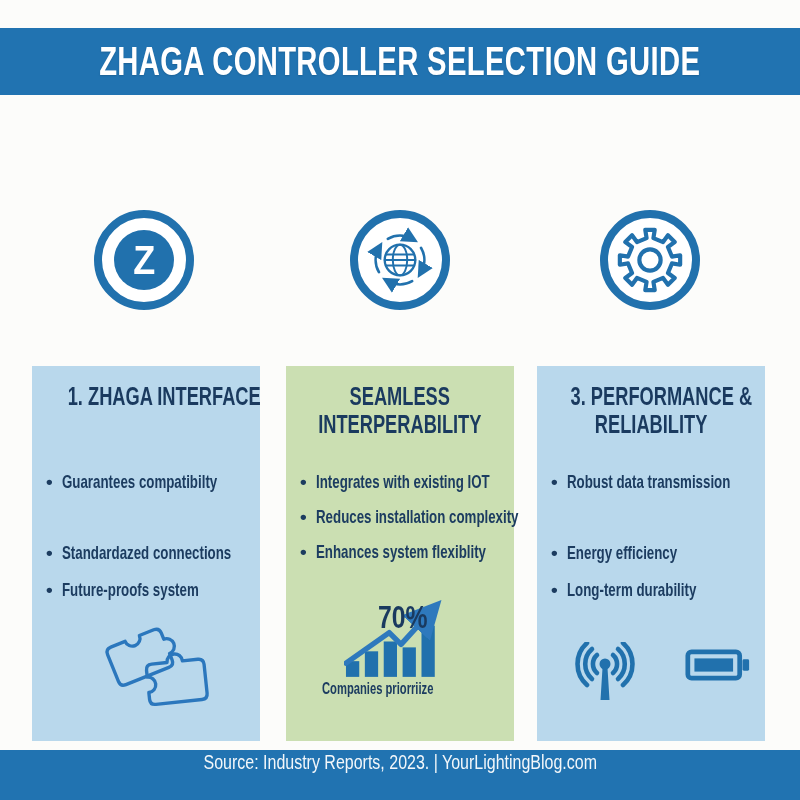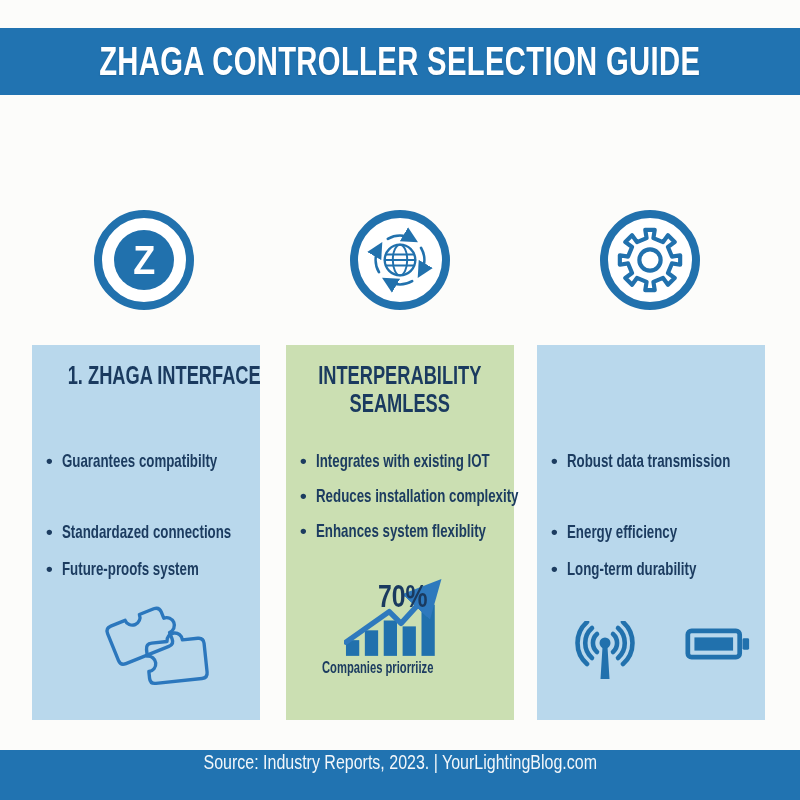--- a/index.html
+++ b/index.html
@@ -22,21 +22,21 @@
     border-bottom:4px solid #2e7ec3;padding:0 6px 9px 6px;}
 
   
   .icon-circle{position:absolute;top:210px;width:100px;height:100px;border:8px solid #2171ad;
     border-radius:50%;background:#ffffff;box-sizing:border-box;display:flex;align-items:center;justify-content:center;}
   .c1{left:94px;} .c2{left:350px;} .c3{left:600px;}
   .z-badge{width:60px;height:60px;border-radius:50%;background:#2171ad;display:flex;align-items:center;justify-content:center;}
   .z-badge span{color:#ffffff;font-size:40px;font-weight:700;line-height:1;transform:scaleX(.9);}
 
   
-  .col{position:absolute;top:345px;height:375px;width:228px;}
+  .col{position:absolute;top:366px;height:375px;width:228px;}
   .col-1{left:32px;background:#b9d8ec;}
   .col-2{left:286px;background:#cbdfb2;}
   .col-3{left:537px;background:#b9d8ec;}
   .col-heading{padding-top:16px;text-align:center;color:#1a3a5f;font-weight:700;font-size:25px;line-height:28px;}
   .col-heading div{text-align:center;}
   .bullets{position:absolute;left:14px;right:0;margin:0;padding:0;list-style:none;color:#1c3c60;font-size:19px;font-weight:700;}
   .bullets li{display:flex;align-items:flex-start;line-height:24px;}
   .dot{width:16px;flex:0 0 16px;font-size:19px;}
   .ul-a{top:104px;}
   .ul-a li+li{margin-top:47px;}
@@ -134,22 +134,22 @@
         </g>
         <g transform="translate(58,52) rotate(-6)">
           <path d="M6,0 H22 A8,8 0 0 1 38,0 H54 Q60,0 60,6 V36 Q60,42 54,42 H6 Q0,42 0,36 V29 A8,8 0 0 0 0,13 V6 Q0,0 6,0 Z"></path>
         </g>
       </g>
     </svg>
   </div>
 
   <div class="col col-2">
     <div class="col-heading">
+      <div><span class="cxc">SEAMLESS</span></div>
       <div><span class="cxc">INTERPERABILITY</span></div>
-      <div><span class="cxc">SEAMLESS</span></div>
     </div>
     <ul class="bullets ul-b">
       <li>
           <span class="dot">•</span>
           <span class="cx">Integrates with existing IOT</span>
         </li>
       <li>
           <span class="dot">•</span>
           <span class="cx">Reduces installation complexity</span>
         </li>
@@ -174,20 +174,24 @@
         </g>
       <polyline points="2,66 46,35 58,47 88,14" fill="none" stroke="#2e79bd" stroke-width="5.5" stroke-linejoin="round" stroke-linecap="round" marker-end="url(#cah)"></polyline>
     </svg>
     <div class="stat-value">70%</div>
     <div class="stat-caption">
       <div><span class="cx">Companies priorriize</span></div>
     </div>
   </div>
 
   <div class="col col-3">
+    <div class="col-heading">
+      <div><span class="cxc">3. PERFORMANCE &amp;</span></div>
+      <div><span class="cxc">RELIABILITY</span></div>
+    </div>
     <ul class="bullets ul-a">
       <li>
           <span class="dot">•</span>
           <span class="cx">Robust data transmission</span>
         </li>
       <li>
           <span class="dot">•</span>
           <span class="cx">Energy efficiency</span>
         </li>
       <li>

